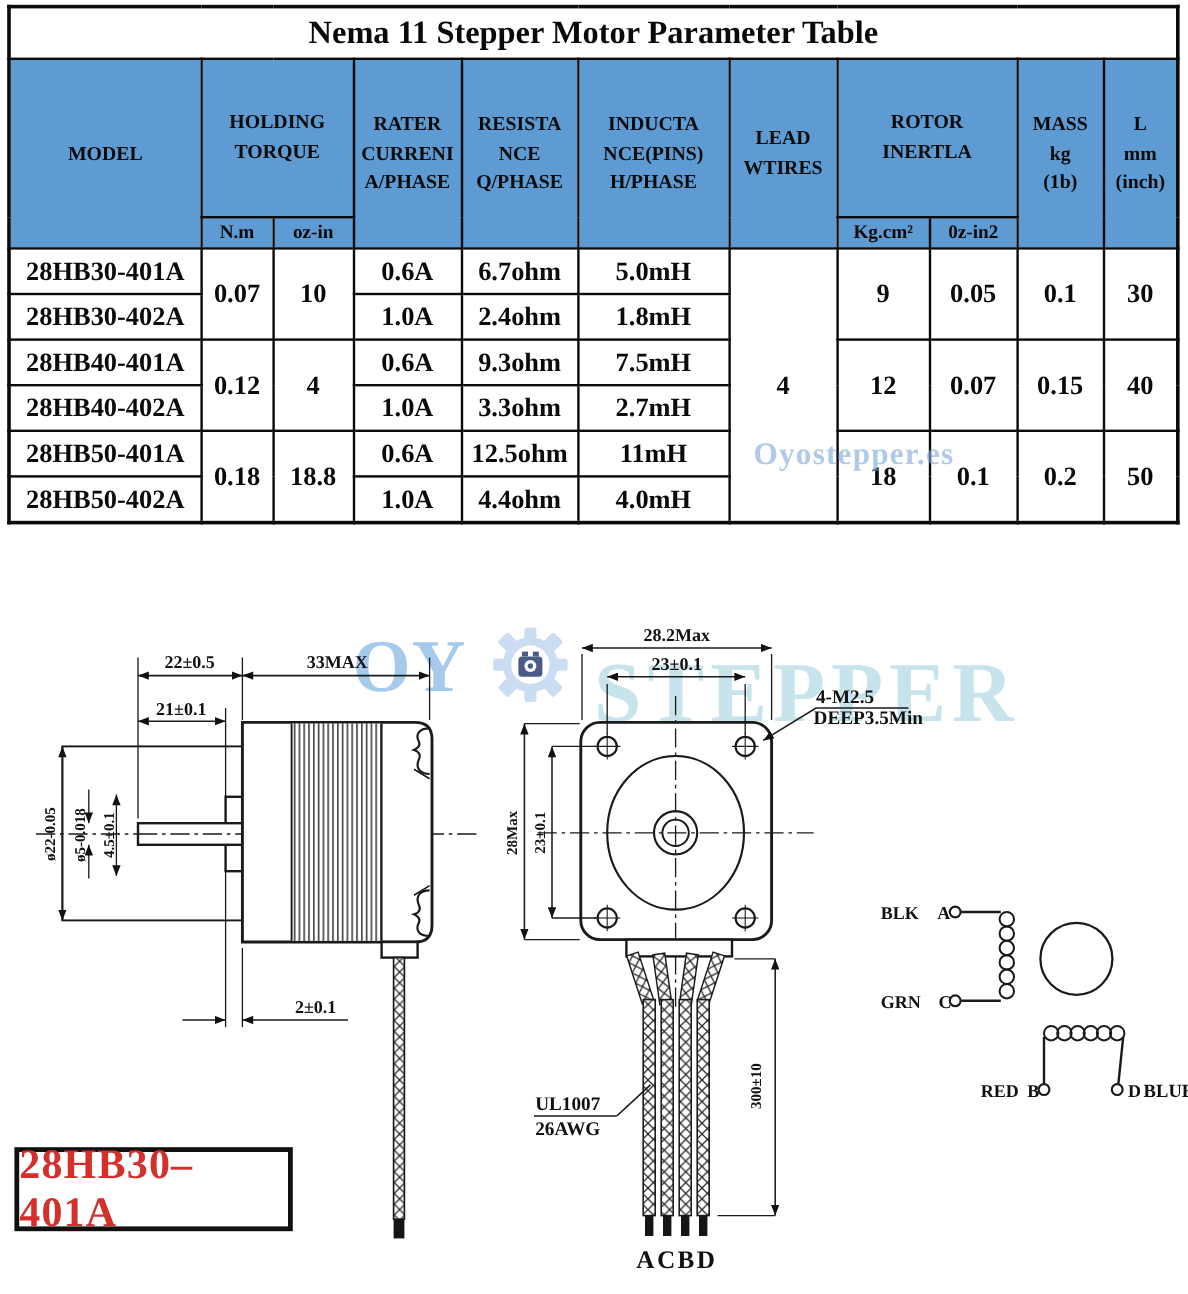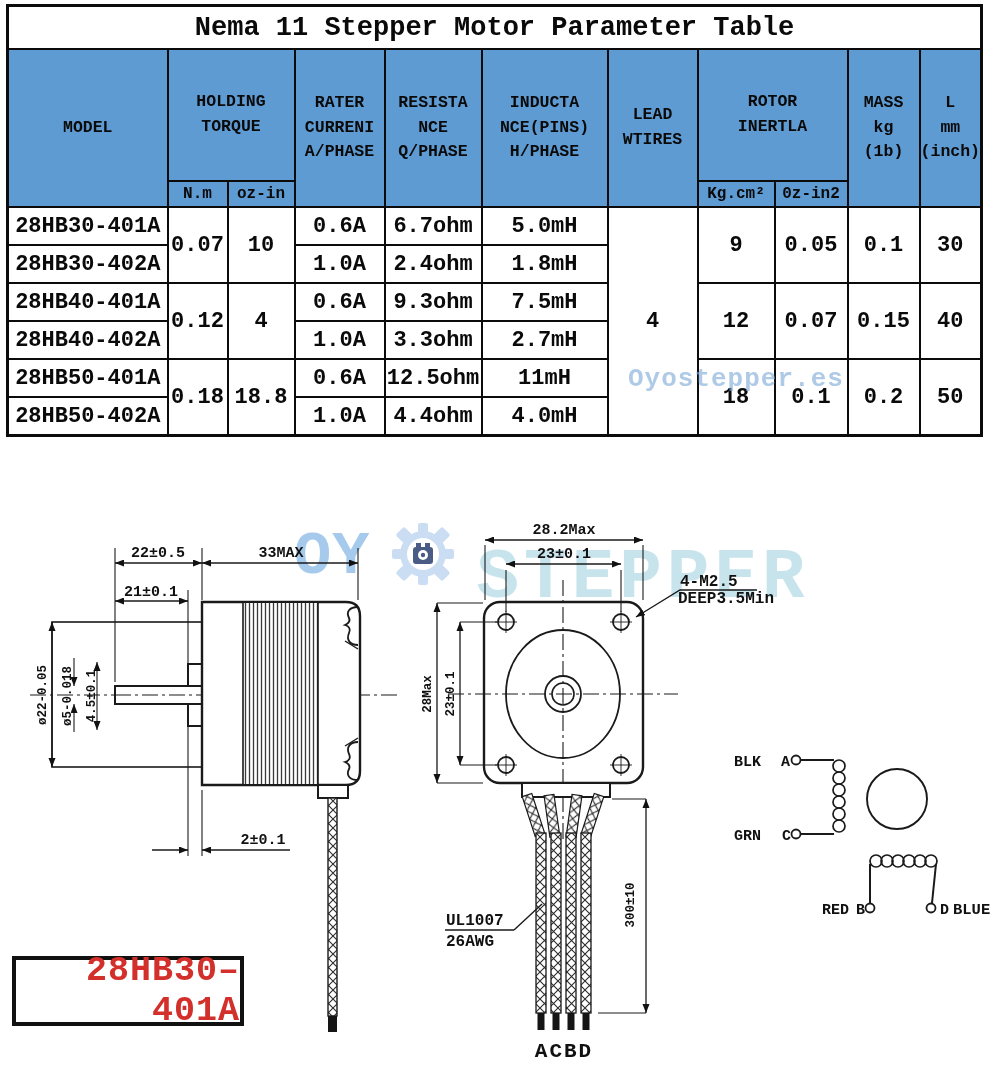--- a/index.html
+++ b/index.html
@@ -1,17 +1,17 @@
 <!DOCTYPE html>
 <html><head>
 <meta charset="utf-8">
 <style>
   html,body { margin:0; padding:0; background:#fff; }
   .page { position:relative; width:990px; height:1078px; background:#ffffff;
-          font-family:Liberation Mono, monospace; overflow:hidden; }
+          font-family:Liberation Serif, serif; overflow:hidden; }
 
   
   table.spec { position:absolute; left:6px; top:4px; width:976px;
                border-collapse:collapse; table-layout:fixed;
                border:3px solid #0b0b0b; }
   table.spec td { border:2px solid #0b0b0b; text-align:center; vertical-align:middle;
                   padding:0; font-weight:bold; color:#0a0a0a; overflow:hidden; }
   td.title-cell { height:41px; font-size:27px; color:#4793d4; background:#fff; }
   td.hdr { background:#5e9bd3; color:#ffffff; font-size:16.5px; line-height:1.5; }
   tr.h1-row td { height:130px; }
@@ -31,21 +31,21 @@
 
   
   svg.drawing { position:absolute; left:0; top:430px; z-index:2; }
   .dim-label { font-weight:bold; font-size:15px; fill:#111; }
   .dim-label-sm { font-weight:bold; font-size:12.5px; fill:#111; }
   .ann { font-weight:bold; font-size:16px; fill:#111; }
 
   
   .model-box { position:absolute; left:12px; top:956px; width:224px; height:62px;
                border:4px solid #111; background:#fff; display:flex;
-               align-items:center; justify-content:center; z-index:4;text-align:right; }
+               align-items:center; justify-content:center; z-index:4; }
   .model-box span { font-size:35px; font-weight:bold; color:#d3302c; letter-spacing:1px; }
 </style>
 </head>
 <body>
 
 <div class="page">
 
   <table class="spec">
     <colgroup>
       <col style="width:160px">

